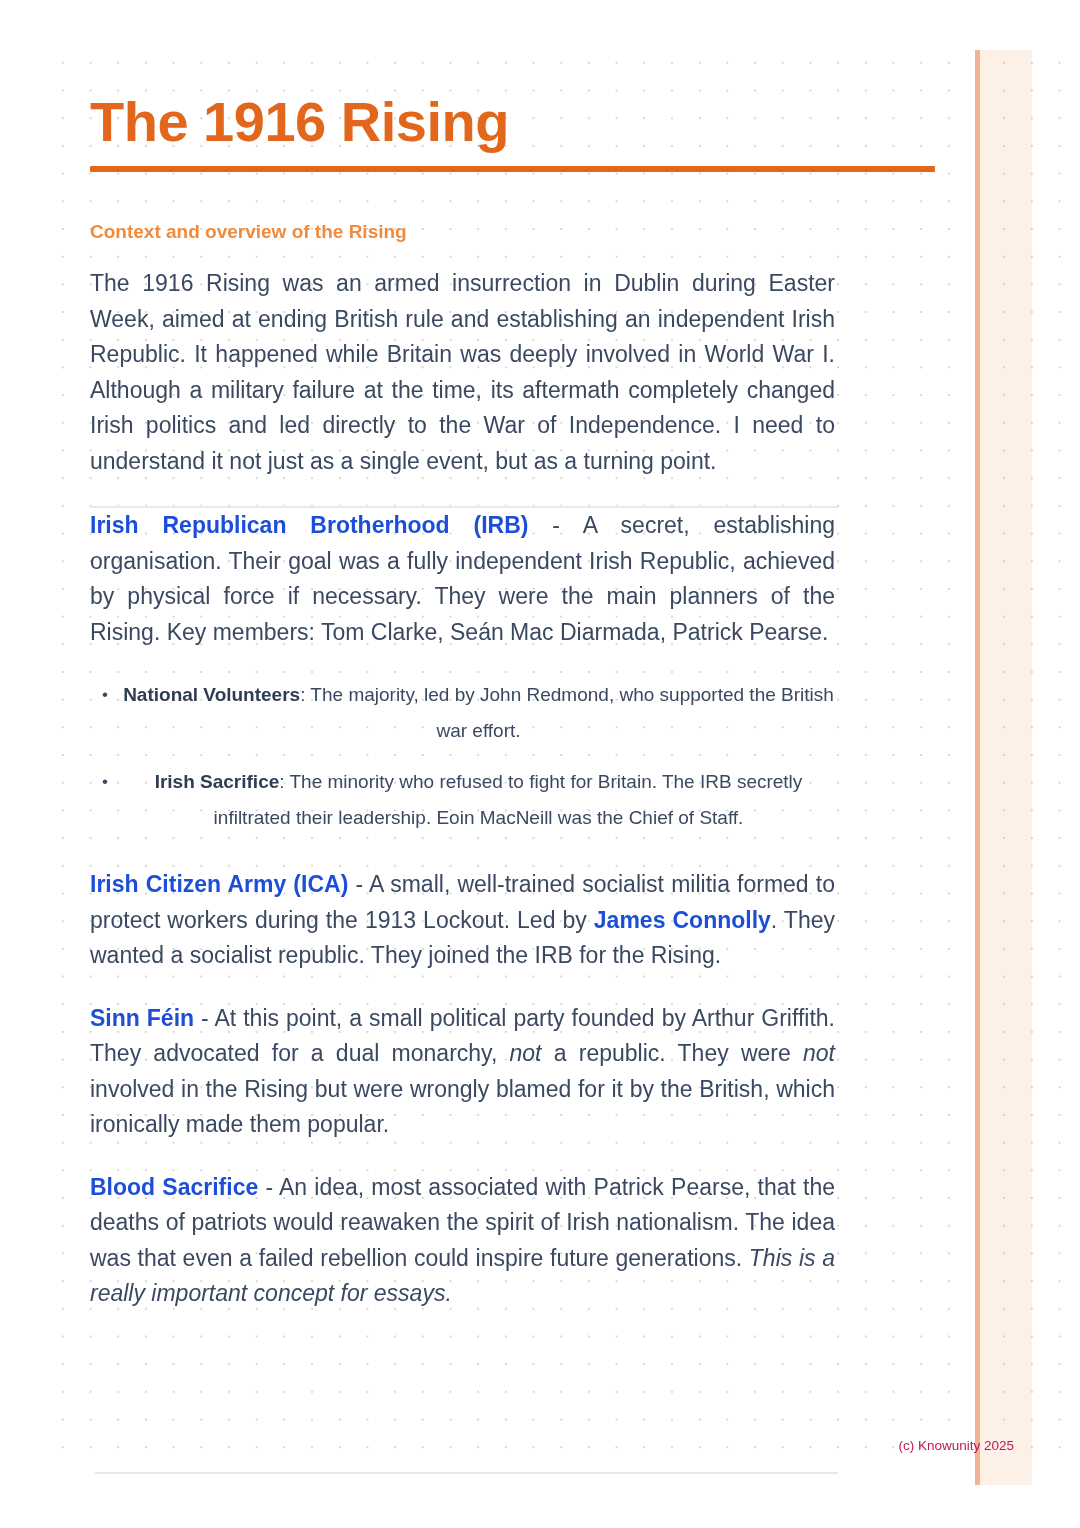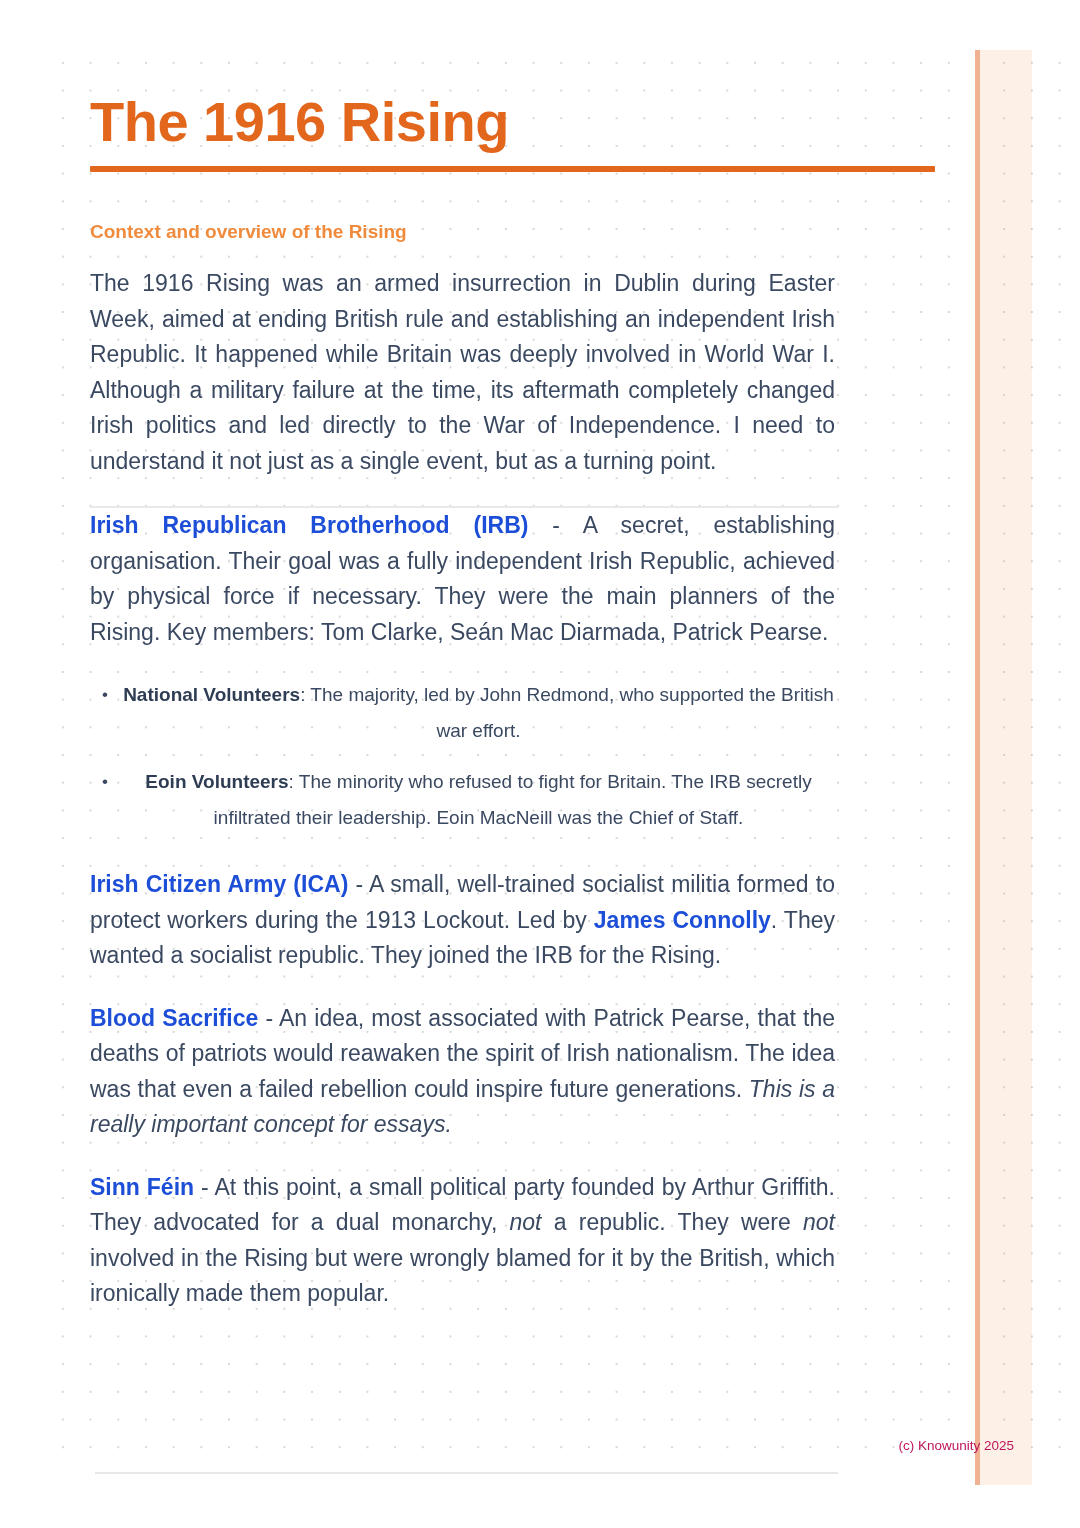--- a/index.html
+++ b/index.html
@@ -131,24 +131,24 @@
       </section>
       <section>
         <p class="paragraph"><strong>Irish Republican Brotherhood (IRB)</strong><span> - A secret, establishing organisation. Their goal was a fully independent Irish Republic, achieved by physical force if necessary. They were the main planners of the Rising. Key members: Tom Clarke, Seán Mac Diarmada, Patrick Pearse.</span></p>
         <ul class="bullet-list">
           <li>
             <span class="bullet">•</span>
             <span class="li-text"><strong>National Volunteers</strong><span>: The majority, led by John Redmond, who supported the British war effort.</span></span>
           </li>
           <li>
             <span class="bullet">•</span>
-            <span class="li-text"><strong>Eoin Volunteers</strong><span>: The minority who refused to fight for Britain. The IRB secretly infiltrated their leadership. Eoin MacNeill was the Chief of Staff.</span></span>
+            <span class="li-text"><strong>Irish Sacrifice</strong><span>: The minority who refused to fight for Britain. The IRB secretly infiltrated their leadership. Eoin MacNeill was the Chief of Staff.</span></span>
           </li>
         </ul>
         <p class="paragraph"><strong>Irish Citizen Army (ICA)</strong><span> - A small, well-trained socialist militia formed to protect workers during the 1913 Lockout. Led by </span><strong>James Connolly</strong><span>. They wanted a socialist republic. They joined the IRB for the Rising.</span></p>
+        <p class="paragraph"><strong>Sinn Féin</strong><span> - At this point, a small political party founded by Arthur Griffith. They advocated for a dual monarchy, </span><em>not</em><span> a republic. They were </span><em>not</em><span> involved in the Rising but were wrongly blamed for it by the British, which ironically made them popular.</span></p>
         <p class="paragraph"><strong>Blood Sacrifice</strong><span> - An idea, most associated with Patrick Pearse, that the deaths of patriots would reawaken the spirit of Irish nationalism. The idea was that even a failed rebellion could inspire future generations. </span><em>This is a really important concept for essays.</em></p>
-        <p class="paragraph"><strong>Sinn Féin</strong><span> - At this point, a small political party founded by Arthur Griffith. They advocated for a dual monarchy, </span><em>not</em><span> a republic. They were </span><em>not</em><span> involved in the Rising but were wrongly blamed for it by the British, which ironically made them popular.</span></p>
       </section>
     </div>
 </div>
 
 <div class="footer-divider"></div>
 <div class="watermark">(c) Knowunity 2025</div>
 
 </body></html>

